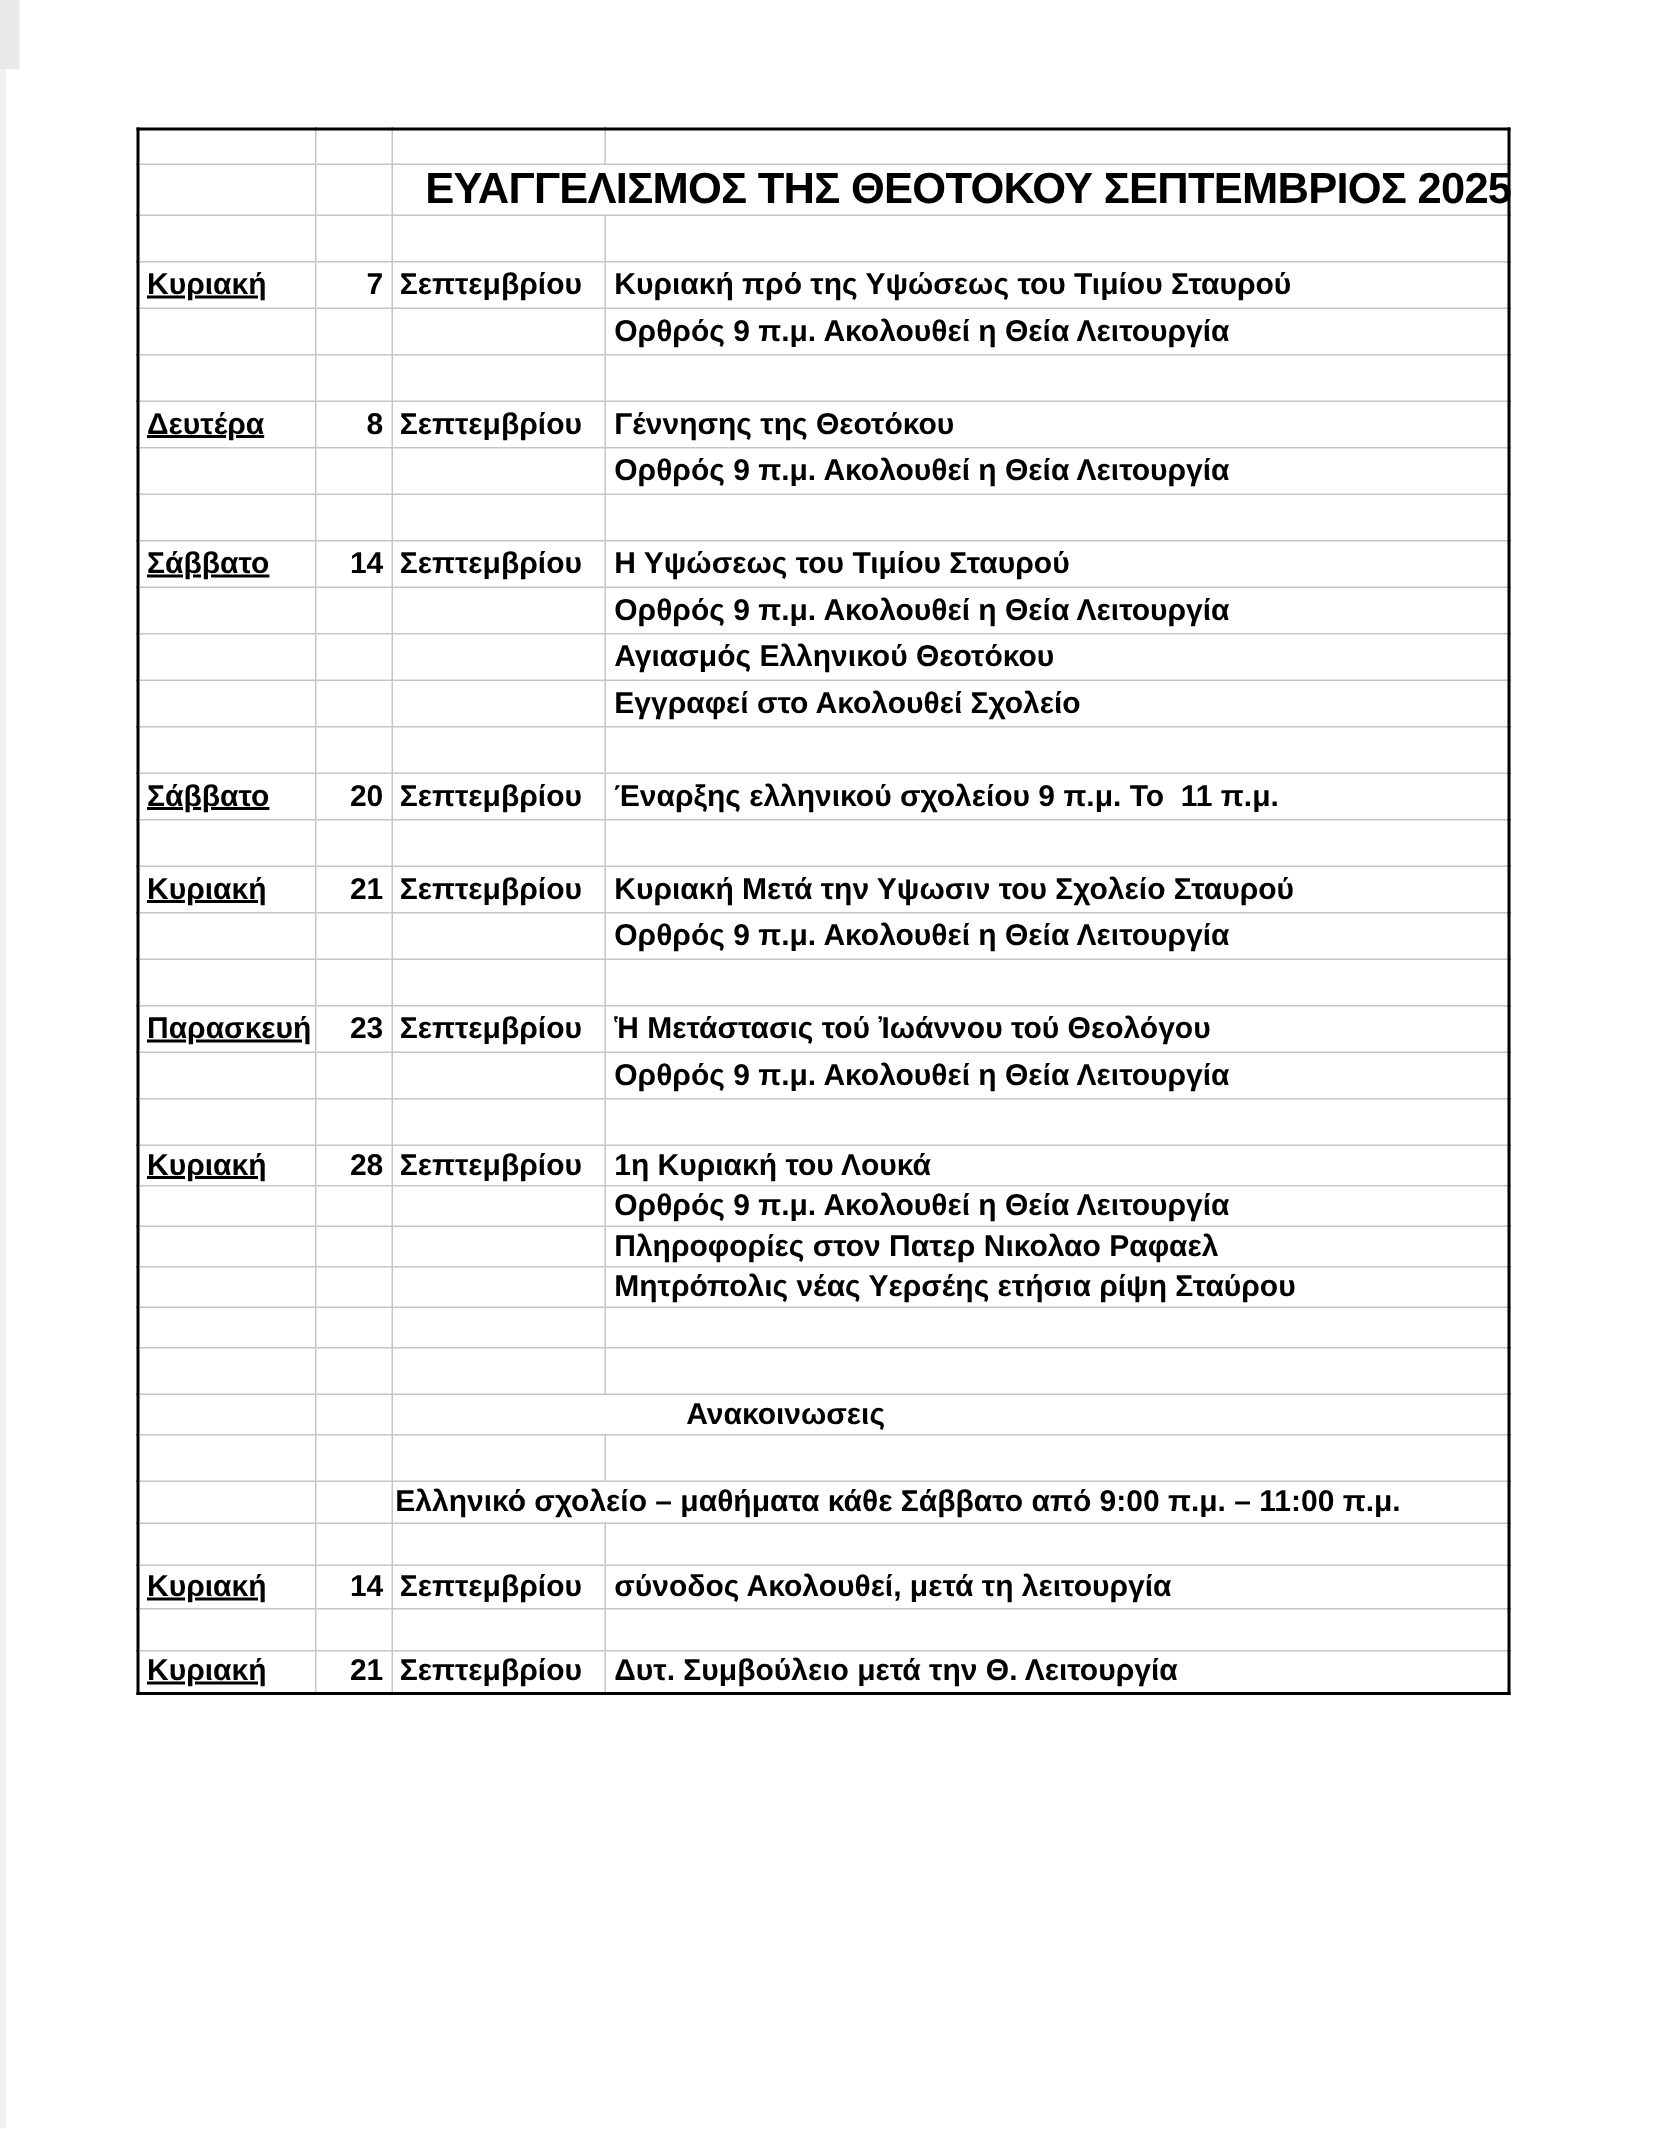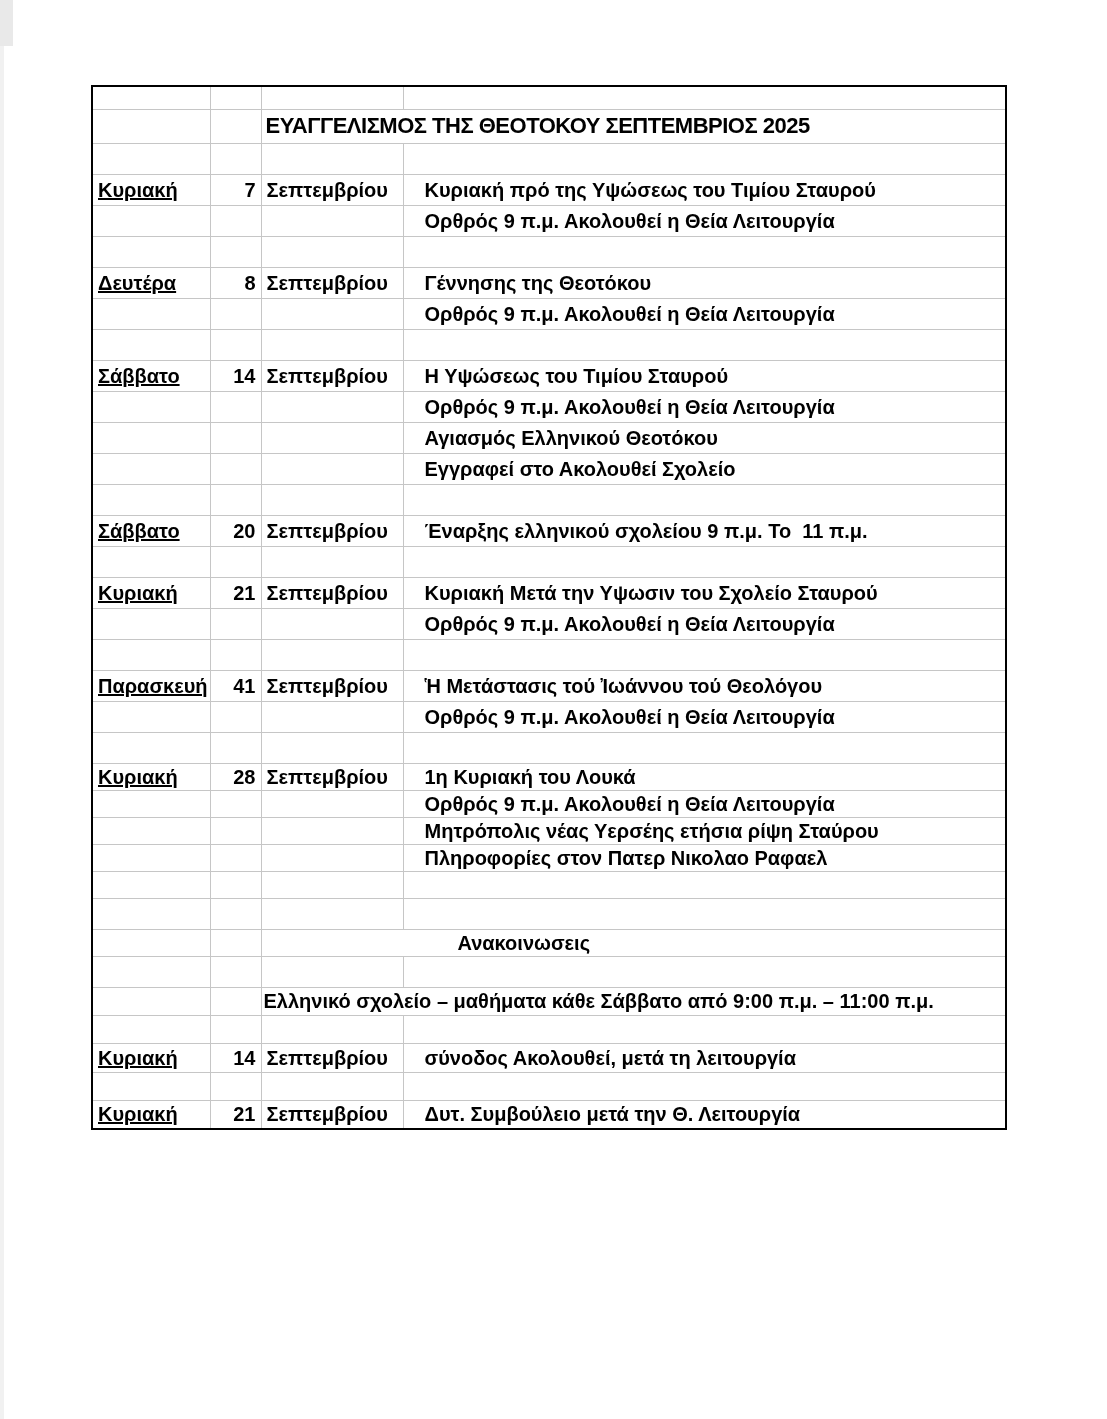--- a/index.html
+++ b/index.html
@@ -38,22 +38,22 @@
     font-size:20px;
     line-height:1;
     vertical-align:middle;
     padding:0;
     white-space:pre;
     overflow:visible;
   }
   .c-day{padding-left:5px;text-decoration:underline;}
   .c-date{text-align:right;padding-right:5px;}
   .c-month{padding-left:5px;}
-  .c-desc{padding-left:21px;}
-  .c-title{font-size:22px;padding-left:4px;letter-spacing:-0.5px;}
+  .c-desc{padding-left:6px;}
+  .c-title{font-size:29px;padding-left:22px;letter-spacing:-0.5px;}
   .c-announce{padding-left:196px;}
   .c-school{padding-left:2px;}
 </style>
 </head>
 <body>
 
 <div class="edge-strip"></div>
 <div class="corner-artifact"></div>
 
 <table class="sheet">
@@ -192,21 +192,21 @@
 
   <tr style="height:31px">
     <td class="c-day"></td>
     <td class="c-date"></td>
     <td class="c-month"></td>
     <td class="c-desc"></td>
   </tr>
 
   <tr style="height:31px">
     <td class="c-day">Παρασκευή</td>
-    <td class="c-date">41</td>
+    <td class="c-date">23</td>
     <td class="c-month">Σεπτεμβρίου</td>
     <td class="c-desc">Ἡ Μετάστασις τού Ἰωάννου τού Θεολόγου</td>
   </tr>
 
   <tr style="height:31px">
     <td class="c-day"></td>
     <td class="c-date"></td>
     <td class="c-month"></td>
     <td class="c-desc">Ορθρός 9 π.μ. Ακολουθεί η Θεία Λειτουργία</td>
   </tr>
@@ -229,28 +229,28 @@
     <td class="c-day"></td>
     <td class="c-date"></td>
     <td class="c-month"></td>
     <td class="c-desc">Ορθρός 9 π.μ. Ακολουθεί η Θεία Λειτουργία</td>
   </tr>
 
   <tr style="height:27px">
     <td class="c-day"></td>
     <td class="c-date"></td>
     <td class="c-month"></td>
+    <td class="c-desc">Πληροφορίες στον Πατερ Νικολαο Ραφαελ</td>
+  </tr>
+
+  <tr style="height:27px">
+    <td class="c-day"></td>
+    <td class="c-date"></td>
+    <td class="c-month"></td>
     <td class="c-desc">Μητρόπολις νέας Υερσέης ετήσια ρίψη Σταύρου</td>
-  </tr>
-
-  <tr style="height:27px">
-    <td class="c-day"></td>
-    <td class="c-date"></td>
-    <td class="c-month"></td>
-    <td class="c-desc">Πληροφορίες στον Πατερ Νικολαο Ραφαελ</td>
   </tr>
 
   <tr style="height:27px">
     <td class="c-day"></td>
     <td class="c-date"></td>
     <td class="c-month"></td>
     <td class="c-desc"></td>
   </tr>
 
   <tr style="height:31px">

